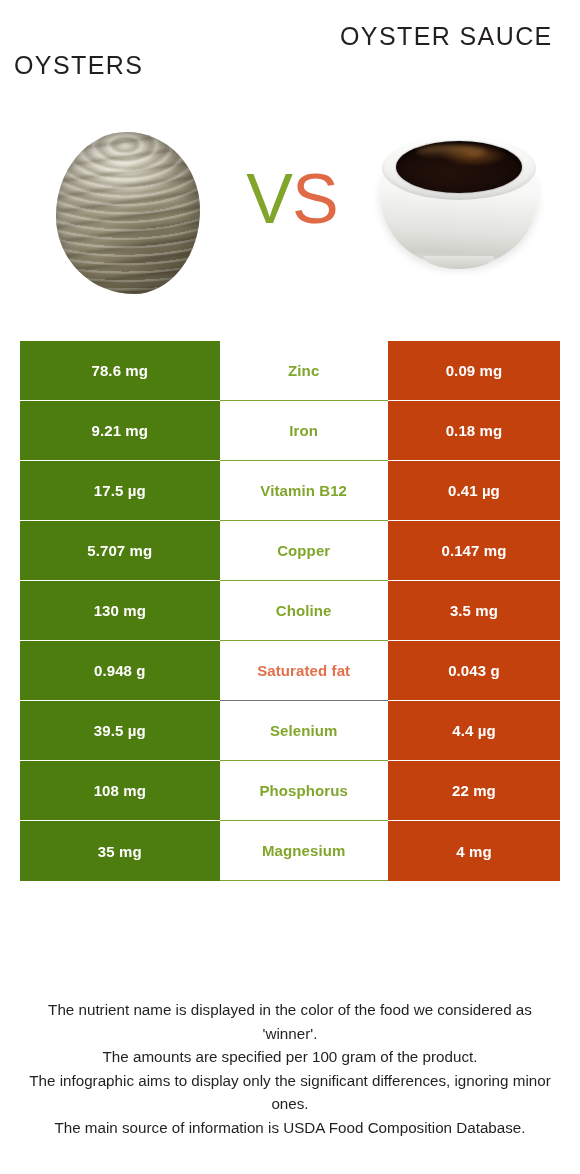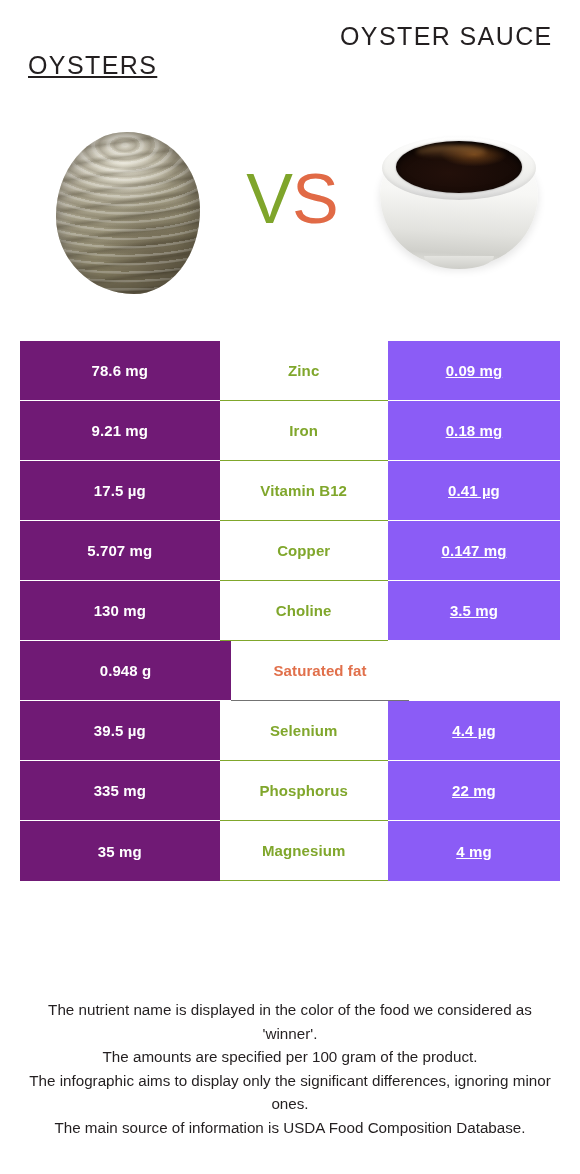--- a/index.html
+++ b/index.html
@@ -27,24 +27,23 @@
     font-family: "Liberation Sans", sans-serif;
     font-weight: 300;
     font-size: 25px;
     letter-spacing: 1.4px;
     color: #231f20;
     text-align: left;
     line-height: 31px;
     -webkit-font-smoothing: antialiased;
   }
   .title-left {
-    left: 28px;
+    left: 14px;
     top: 50px;
     width: 240px;
-    text-decoration: underline;
   }
   .title-right {
     left: 340px;
     top: 21px;
     width: 230px;
   }
 
   
   .foods {
     position: absolute;
@@ -209,36 +208,35 @@
     display: flex;
     align-items: center;
     justify-content: center;
     font-size: 15px;
     font-weight: 600;
     letter-spacing: .1px;
     box-sizing: border-box;
   }
   .cell-left {
     width: 211px;
-    background: #701a75;
+    background: #4d7c0f;
     color: #ffffff;
     border-bottom: 1px solid #ffffff;
   }
   .cell-mid {
     width: 178px;
     background: #ffffff;
     font-weight: 700;
     font-size: 15px;
   }
   .cell-right {
     width: 182px;
-    background: #8b5cf6;
+    background: #c2410c;
     color: #ffffff;
     border-bottom: 1px solid #ffffff;
-    text-decoration: underline;
   }
   .row:last-child .cell-left,
   .row:last-child .cell-right {
     border-bottom: none;
   }
   .cell-mid {
     border-bottom: 1px solid #80a72c;
   }
   .cell-mid.win-right {
     border-bottom: 1px solid #737373;
@@ -323,30 +321,31 @@
       <div class="cell cell-mid">
         <span class="name-green">Choline</span>
       </div>
       <div class="cell cell-right">3.5 mg</div>
     </div>
     <div class="row">
       <div class="cell cell-left">0.948 g</div>
       <div class="cell cell-mid win-right">
         <span class="name-orange">Saturated fat</span>
       </div>
+      <div class="cell cell-right">0.043 g</div>
     </div>
     <div class="row">
       <div class="cell cell-left">39.5 µg</div>
       <div class="cell cell-mid">
         <span class="name-green">Selenium</span>
       </div>
       <div class="cell cell-right">4.4 µg</div>
     </div>
     <div class="row">
-      <div class="cell cell-left">335 mg</div>
+      <div class="cell cell-left">108 mg</div>
       <div class="cell cell-mid">
         <span class="name-green">Phosphorus</span>
       </div>
       <div class="cell cell-right">22 mg</div>
     </div>
     <div class="row">
       <div class="cell cell-left">35 mg</div>
       <div class="cell cell-mid">
         <span class="name-green">Magnesium</span>
       </div>

